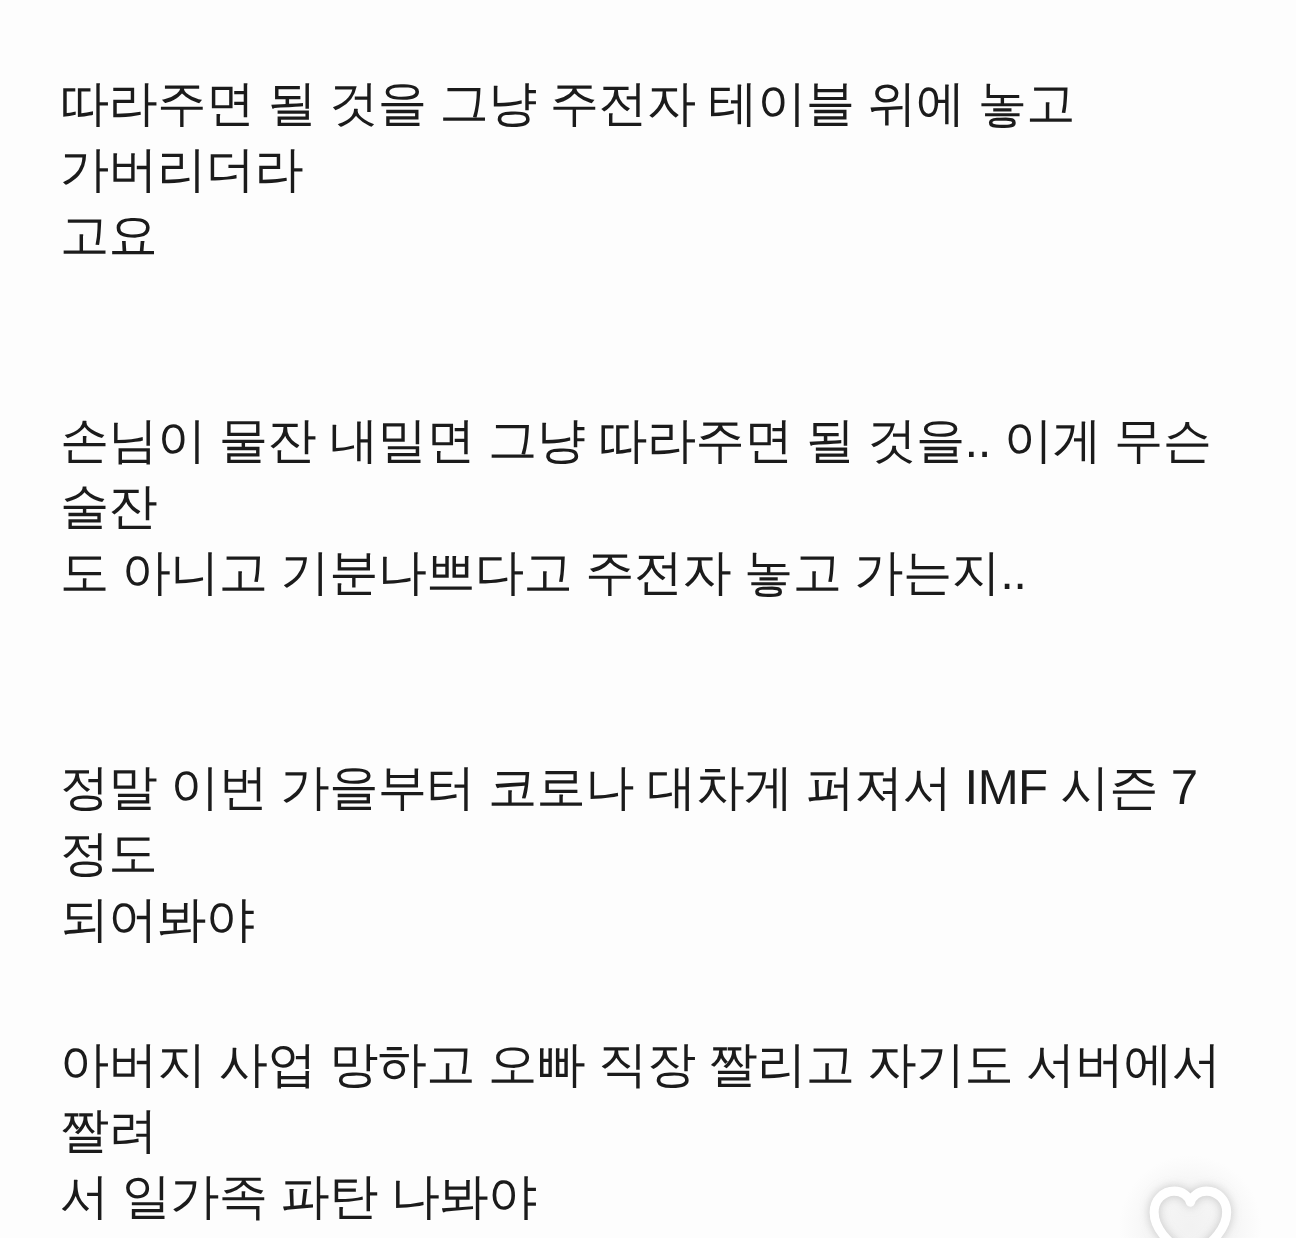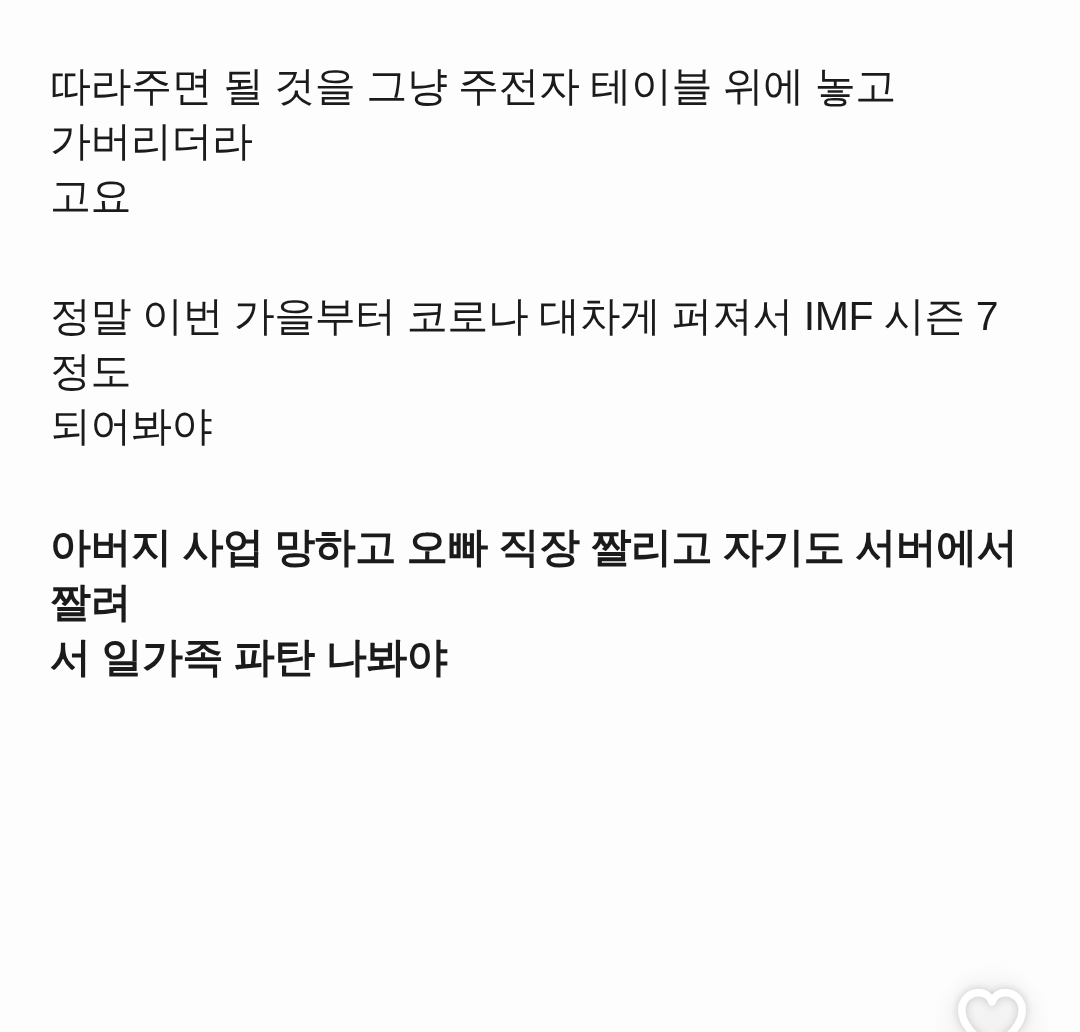--- a/index.html
+++ b/index.html
@@ -24,24 +24,24 @@
   .para {
     margin: 0;
     font-size: 41px;
     line-height: 55px;
     font-weight: 400;
     letter-spacing: -0.5px;
     color: #1b1b1b;
     white-space: pre-line;
     word-break: keep-all;
   }
-  .gap-large { margin-bottom: 65px; }
+  .gap-large { margin-bottom: 116px; }
   .gap-large2 { margin-bottom: 124px; }
   .gap-small { margin-bottom: 66px; }
-  .gap-small2 { margin-bottom: 60px; font-weight: bold; }
+  .gap-small2 { margin-bottom: 60px; }
   .watermark {
     position: absolute;
     right: 46px;
     bottom: -32px;
     width: 84px;
     height: 84px;
     pointer-events: none;
   }
   .watermark::before {
     content: "";
@@ -57,20 +57,22 @@
     position: relative;
     filter: drop-shadow(0 0 4px rgba(170,170,170,0.65));
   }
 </style>
 </head>
 <body>
 
 <main class="post-body">
   <p class="para gap-large">따라주면 될 것을 그냥 주전자 테이블 위에 놓고 가버리더라
 고요</p>
+  <p class="para gap-large2">손님이 물잔 내밀면 그냥 따라주면 될 것을.. 이게 무슨 술잔
+도 아니고 기분나쁘다고 주전자 놓고 가는지..</p>
   <p class="para gap-small">정말 이번 가을부터 코로나 대차게 퍼져서 IMF 시즌 7 정도
 되어봐야</p>
   <p class="para gap-small2">아버지 사업 망하고 오빠 직장 짤리고 자기도 서버에서 짤려
 서 일가족 파탄 나봐야</p>
 
   <div class="watermark">
     <svg viewBox="0 0 100 100" width="84" height="84" aria-hidden="true">
       <path d="M50 84 C32 68 14 55 14 36 C14 24 23 15 34 15 C42 15 48 20 50 26 C52 20 58 15 66 15 C77 15 86 24 86 36 C86 55 68 68 50 84 Z" fill="none" stroke="#ffffff" stroke-width="9" stroke-linecap="round" stroke-linejoin="round"></path>
     </svg>
   </div>

